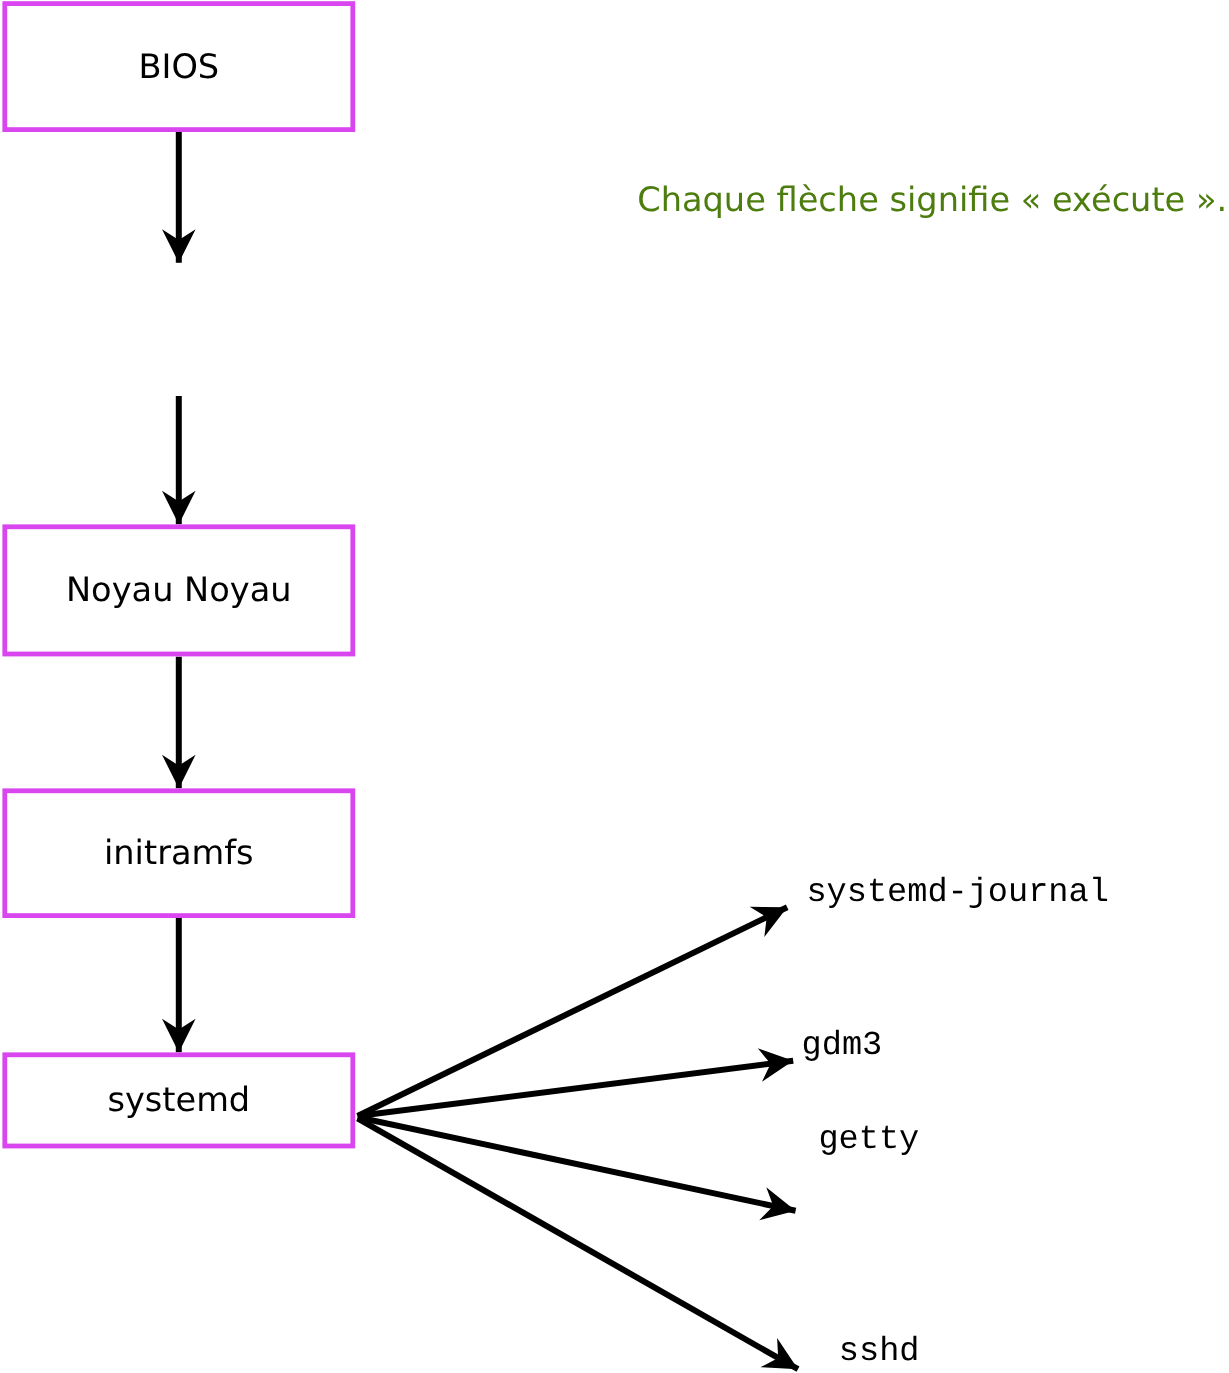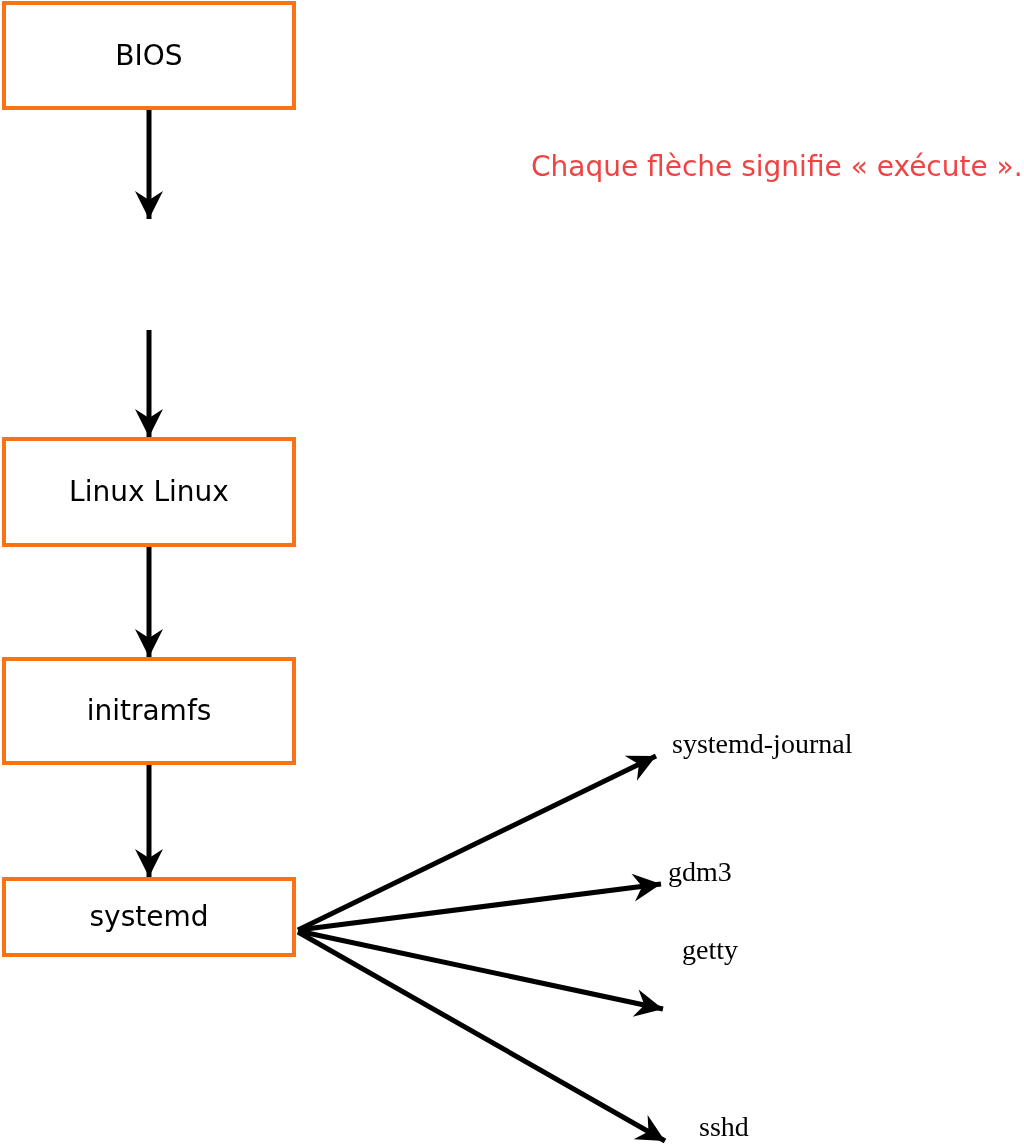--- a/index.html
+++ b/index.html
@@ -26,21 +26,21 @@
   }
   svg.arrows line {
     stroke: #000000;
     stroke-width: 5;
   }
   .box {
     position: absolute;
     left: 2px;
     width: 294px;
     box-sizing: border-box;
-    border: 4px solid #f97316;
+    border: 4px solid #d946ef;
     background: #ffffff;
     display: flex;
     align-items: center;
     justify-content: center;
     z-index: 2;
   }
   .box-label {
     font-size: 28px;
     line-height: 36px;
     white-space: pre-line;
@@ -53,27 +53,27 @@
   .box-initramfs { top: 657px; height: 108px; }
   .box-systemd   { top: 877px; height: 80px; }
 
   .caption {
     position: absolute;
     left: 531px;
     top: 166px;
     transform: translateY(-50%);
     font-size: 28px;
     white-space: nowrap;
-    color: #ef4444;
+    color: #4d7c0f;
     z-index: 2;
   }
   .proc {
     position: absolute;
     transform: translateY(-50%);
-    font-family: Liberation Serif, serif;
+    font-family: Liberation Mono, monospace;
     font-size: 28px;
     white-space: nowrap;
     color: #000000;
     z-index: 2;
   }
   .proc-journal { left: 672px; top: 744px; }
   .proc-gdm3    { left: 668px; top: 872px; }
   .proc-getty   { left: 682px; top: 950px; }
   .proc-sshd    { left: 675px; top: 1127px; margin-left: 24px; }
 </style>
@@ -97,21 +97,21 @@
     <line x1="298" y1="931" x2="663" y2="1009" marker-end="url(#ah)"></line>
     <line x1="298" y1="932" x2="665" y2="1141" marker-end="url(#ah)"></line>
   </svg>
 
   <div class="box box-bios">
     <span class="box-label">BIOS</span>
   </div>
 
 
   <div class="box box-kernel">
-    <span class="box-label">Linux Linux</span>
+    <span class="box-label">Noyau Noyau</span>
   </div>
 
   <div class="box box-initramfs">
     <span class="box-label">initramfs</span>
   </div>
 
   <div class="box box-systemd">
     <span class="box-label">systemd</span>
   </div>
 

